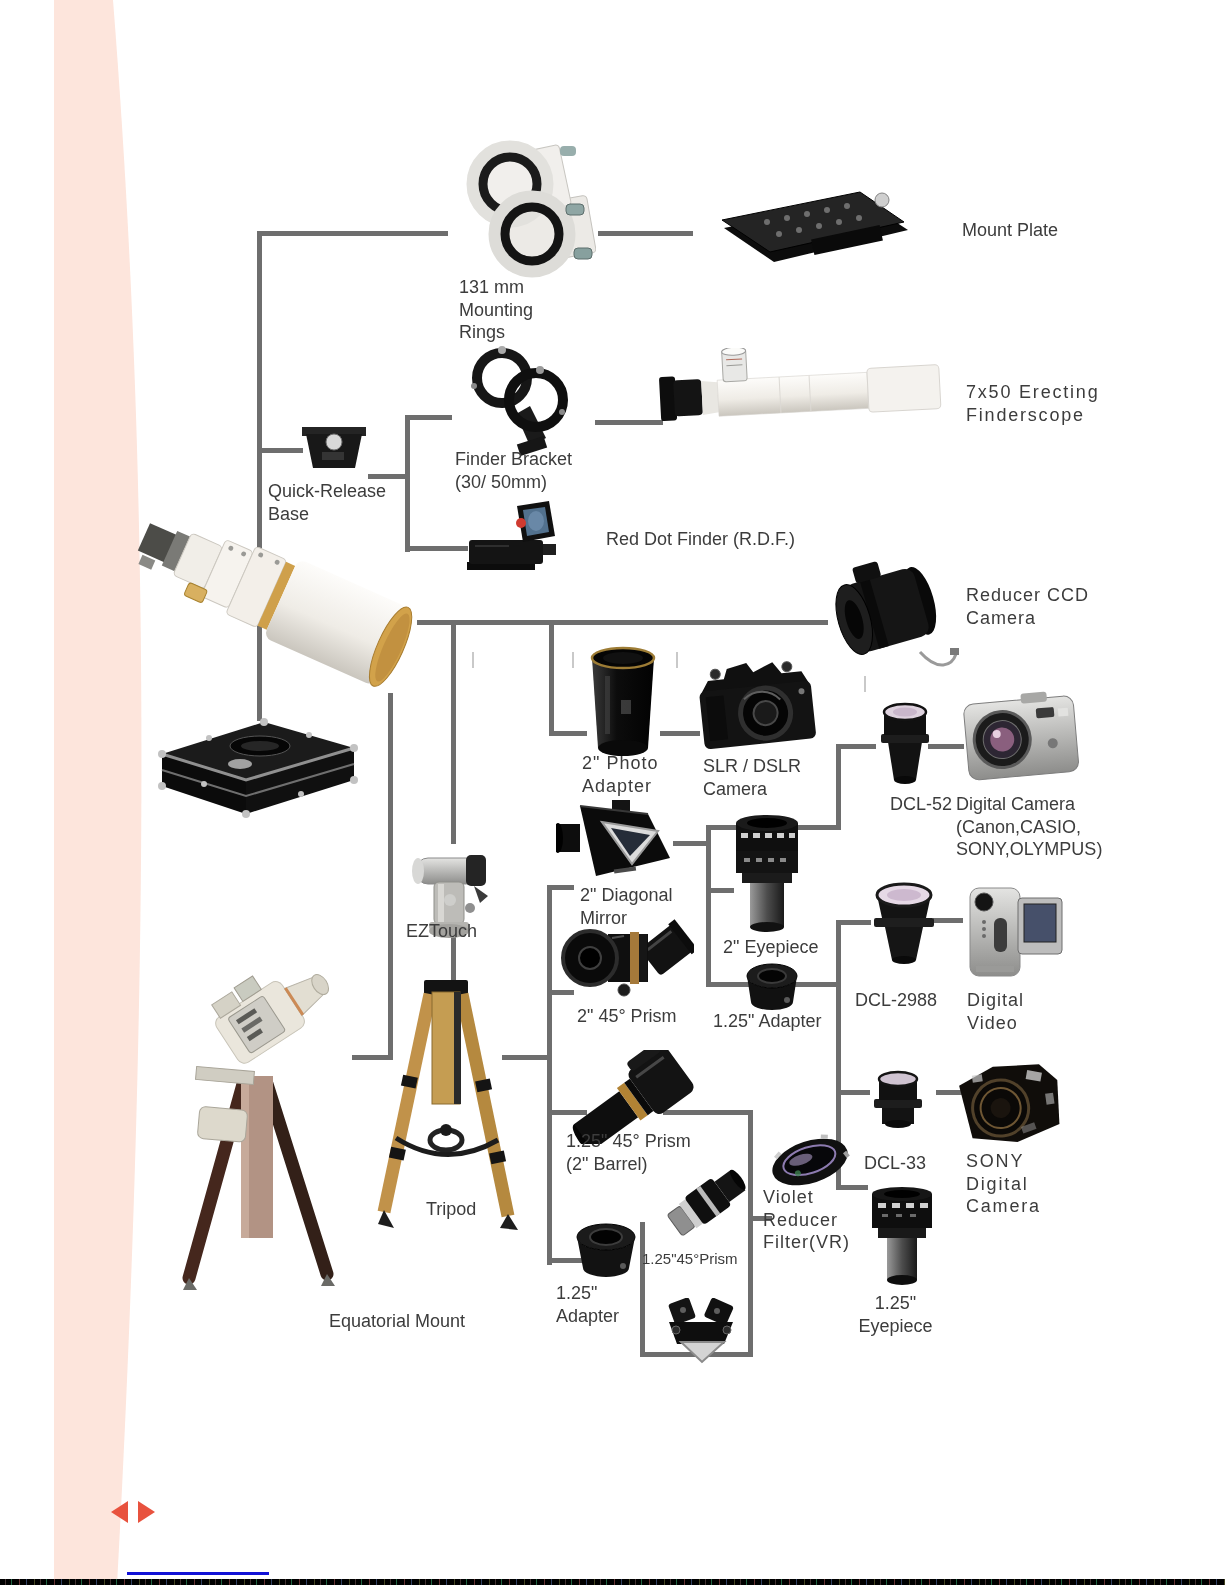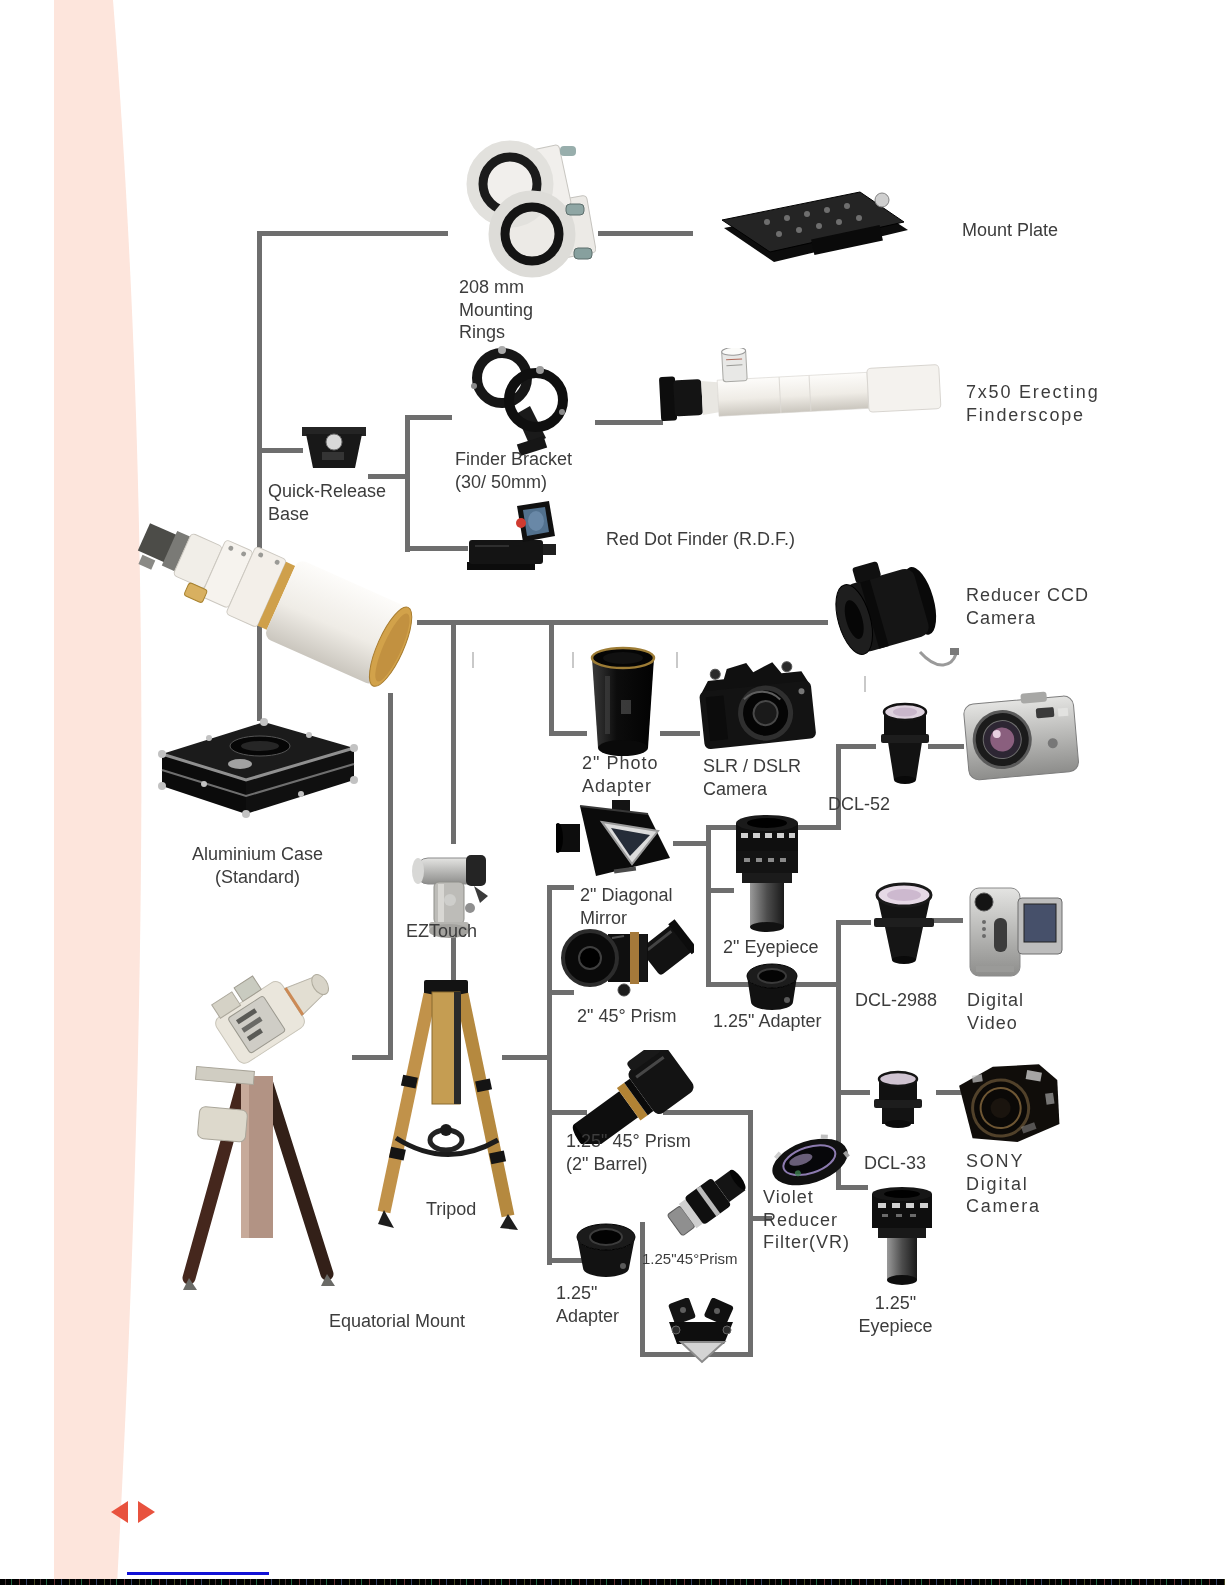--- a/index.html
+++ b/index.html
@@ -500,40 +500,41 @@
     <g fill="#6a6a6a">
         <rect x="26" y="28" width="6" height="3"></rect>
         <rect x="40" y="28" width="6" height="3"></rect>
         <rect x="54" y="28" width="6" height="3"></rect>
       </g>
     <rect x="22" y="42" width="48" height="10" fill="#191919"></rect>
     <rect x="31" y="52" width="30" height="42" fill="url(#gChrome)"></rect>
     <ellipse cx="46" cy="94" rx="15" ry="5" fill="#0d0d0d"></ellipse>
   </svg>
 
-  <div class="lbl" style="left:459px;top:276px">208 mm
+  <div class="lbl" style="left:459px;top:276px">131 mm
 Mounting
 Rings</div>
   <div class="lbl" style="left:962px;top:219px">Mount Plate</div>
   <div class="lbl" style="left:455px;top:448px">Finder Bracket
 (30/ 50mm)</div>
   <div class="lbl ls2" style="left:966px;top:381px">7x50 Erecting
 Finderscope</div>
   <div class="lbl" style="left:268px;top:480px">Quick-Release
 Base</div>
   <div class="lbl" style="left:606px;top:528px">Red Dot Finder (R.D.F.)</div>
   <div class="lbl ls1" style="left:966px;top:584px">Reducer CCD
 Camera</div>
   <div class="lbl ls1" style="left:582px;top:752px">2" Photo
 Adapter</div>
   <div class="lbl" style="left:703px;top:755px">SLR / DSLR
 Camera</div>
-  <div class="lbl" style="left:828px;top:793px">DCL-52</div>
-  <div class="lbl ctr" style="left:150px;top:843px;width:215px">Aluminium Case
-(Standard)</div>
+  <div class="lbl" style="left:890px;top:793px">DCL-52</div>
+  <div class="lbl" style="left:956px;top:793px">Digital Camera
+(Canon,CASIO,
+SONY,OLYMPUS)</div>
   <div class="lbl" style="left:406px;top:920px">EZTouch</div>
   <div class="lbl" style="left:580px;top:884px">2" Diagonal
 Mirror</div>
   <div class="lbl" style="left:723px;top:936px">2" Eyepiece</div>
   <div class="lbl" style="left:577px;top:1005px">2"  45° Prism</div>
   <div class="lbl" style="left:713px;top:1010px">1.25" Adapter</div>
   <div class="lbl" style="left:855px;top:989px">DCL-2988</div>
   <div class="lbl ls1" style="left:967px;top:989px">Digital
 Video</div>
   <div class="lbl" style="left:566px;top:1130px">1.25" 45° Prism

